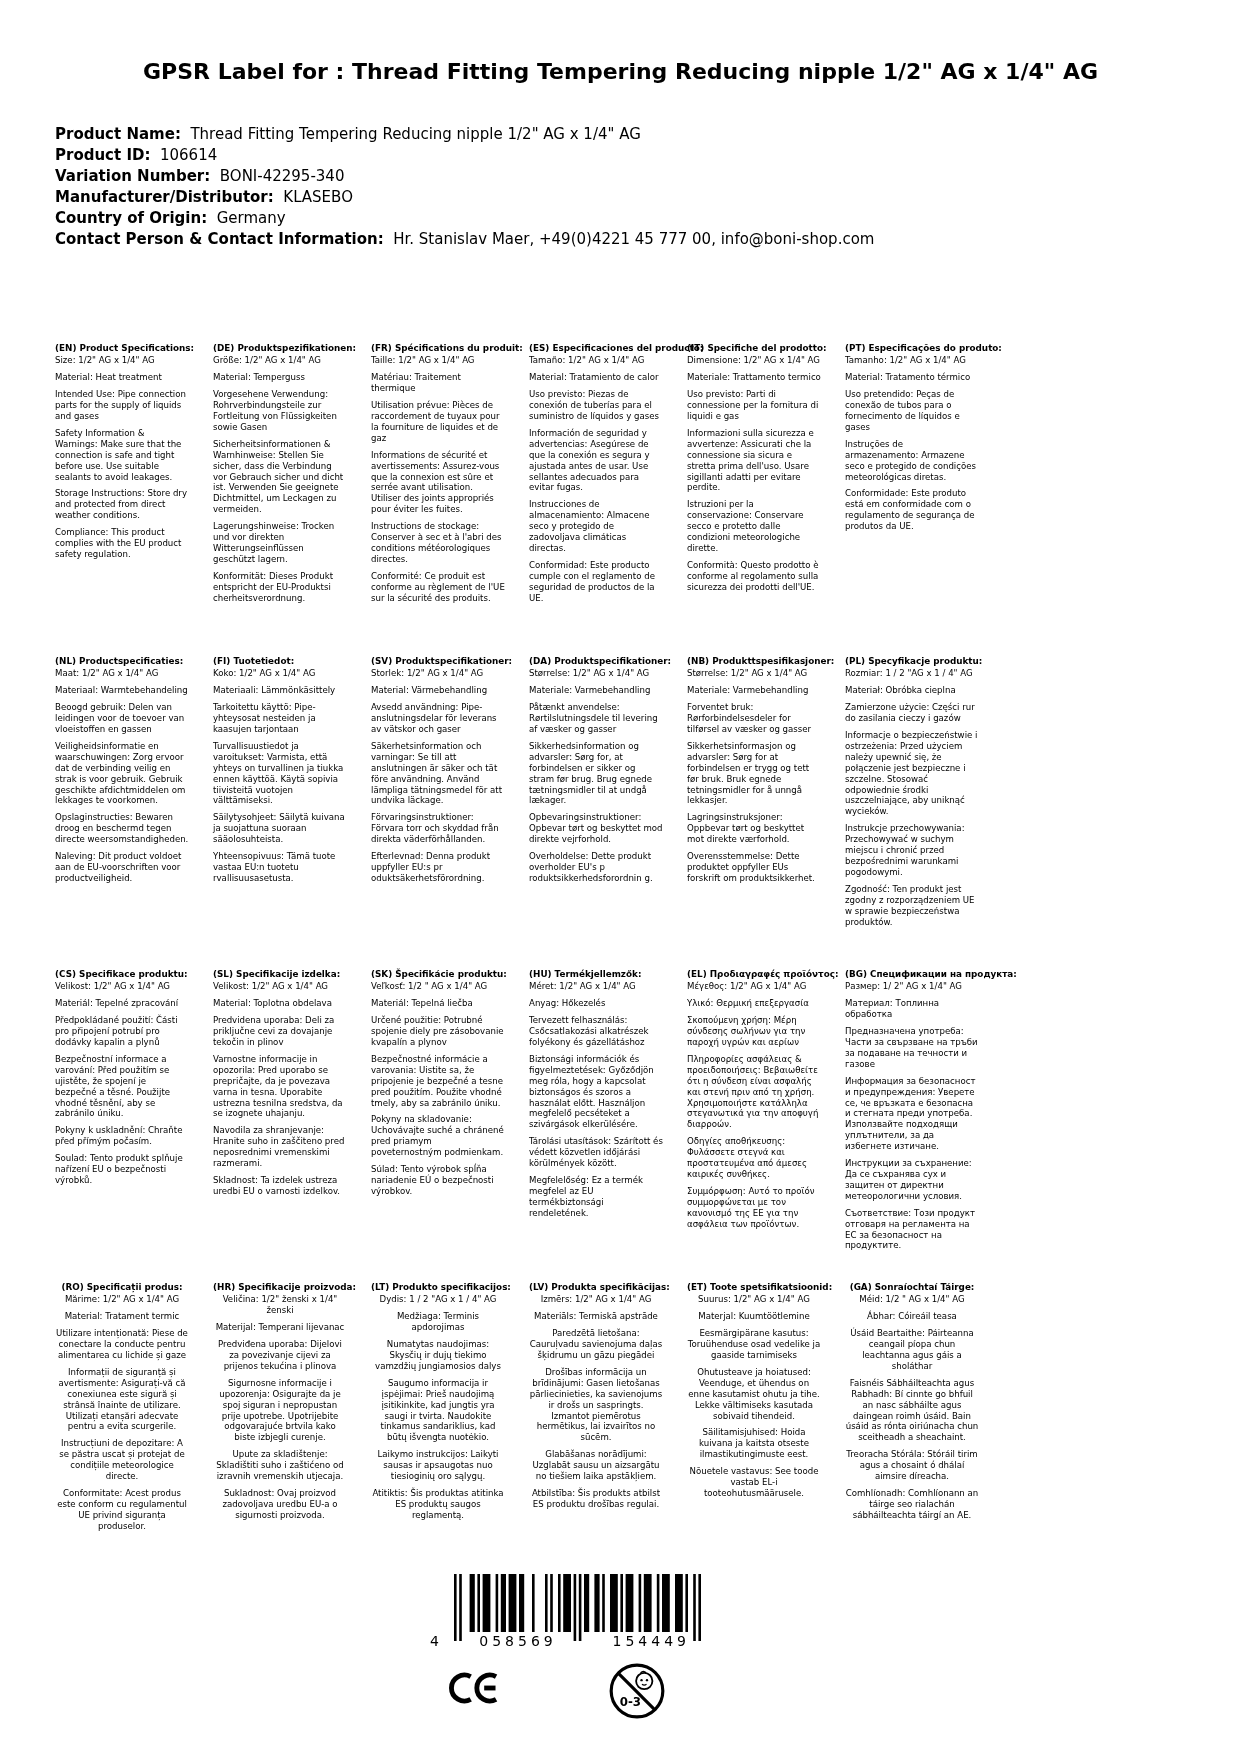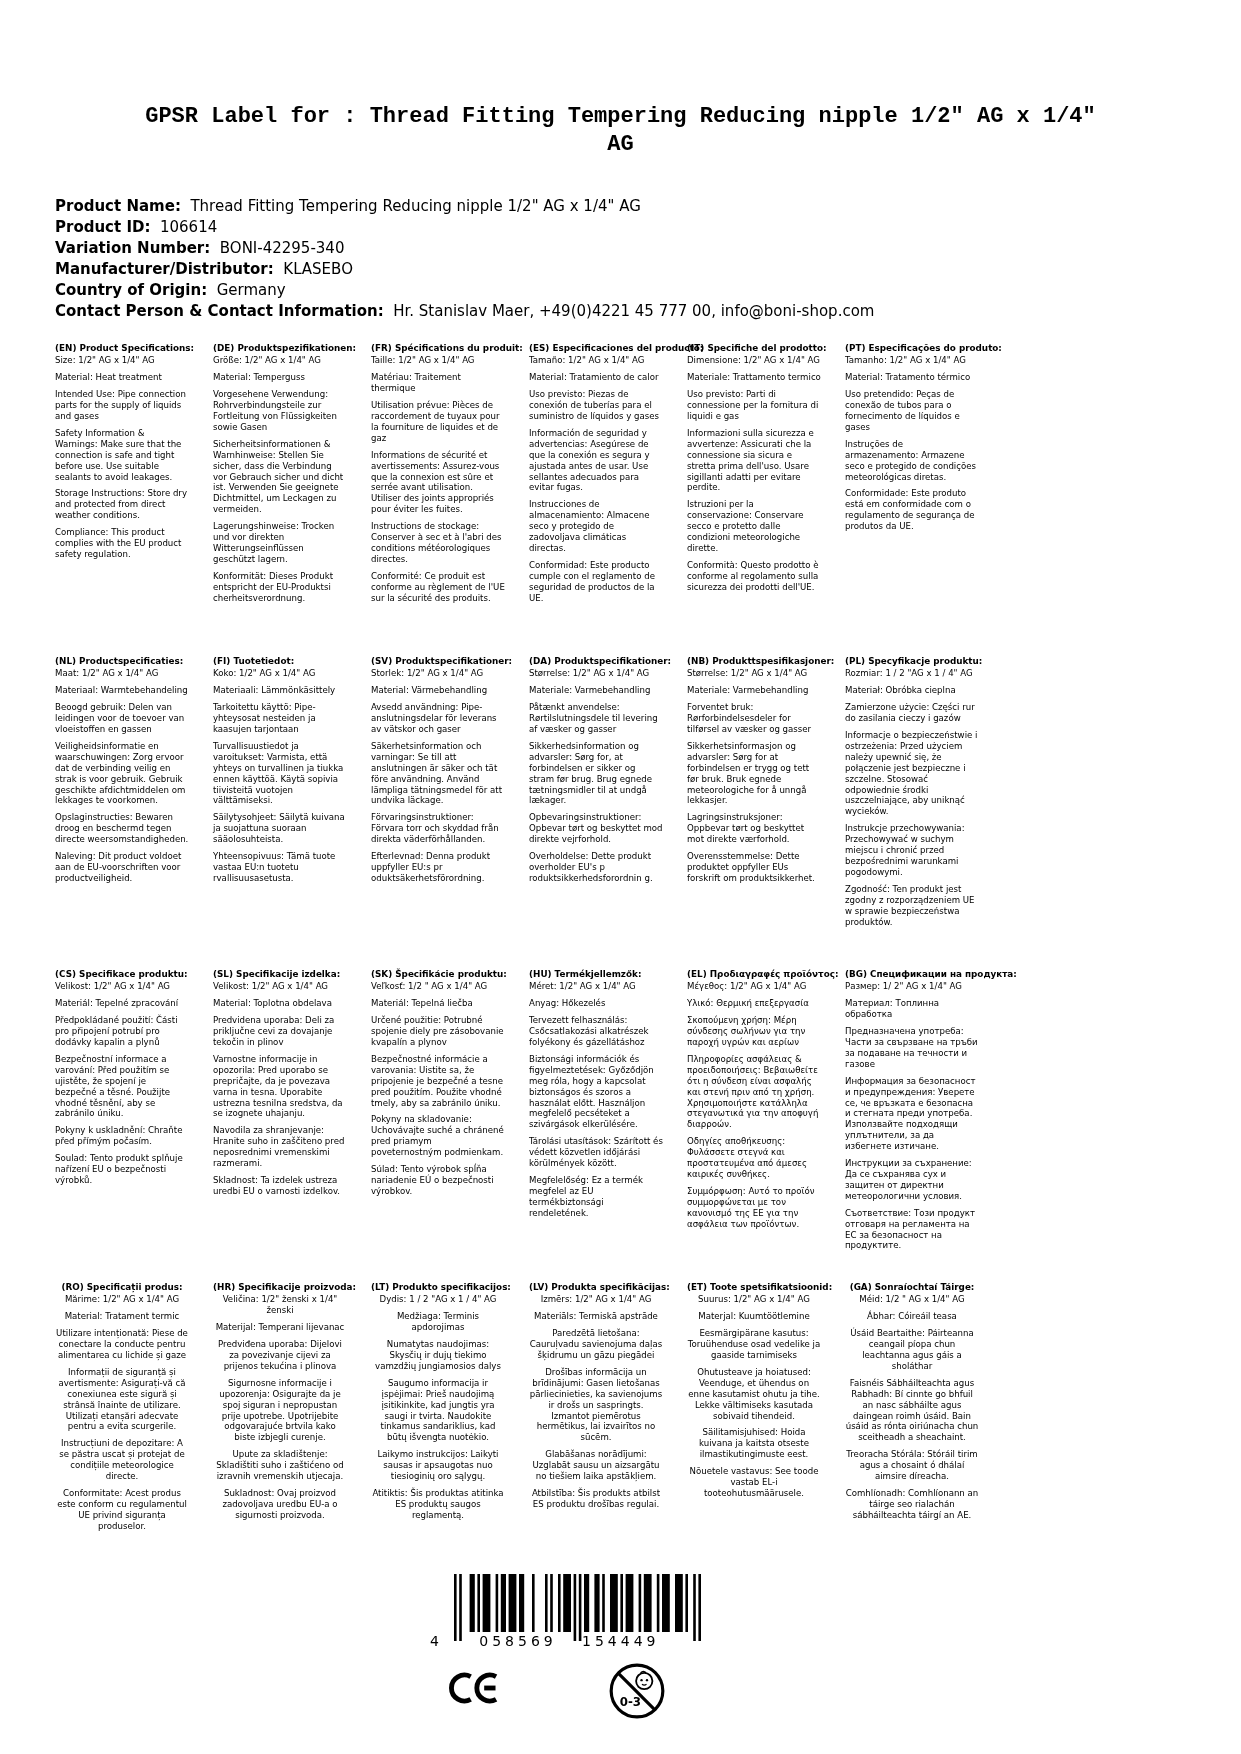--- a/index.html
+++ b/index.html
@@ -4,24 +4,23 @@
 <style>
   * { box-sizing: border-box; }
   html,body { margin:0; padding:0; }
   body {
     width:1241px; height:1754px; position:relative;
     background:#ffffff; color:#000000;
     font-family:"DejaVu Sans","Liberation Sans",sans-serif;
     overflow:hidden;
   }
   .title {
-    margin:18px; padding:85px 110px 0 110px;
+    margin:0; padding:58px 110px 0 110px;
     font-size:22px; line-height:1.25; font-weight:bold;
     text-align:center;
-    font-family:Liberation Mono, monospace;
   }
   .product-info { margin:38px 0 0 55px; font-size:15px; line-height:21px; }
   .pi-row { white-space:nowrap; }
   .pi-label { font-weight:bold; }
   .pi-value { font-weight:normal; }
   .spec-grid { position:absolute; top:343px; left:55px; width:1040px; }
   .spec-row {
     display:grid; grid-template-columns:repeat(6,134px);
     column-gap:24px; align-items:start; min-height:313px;
   }
@@ -36,21 +35,21 @@
   .footer { position:absolute; top:1572px; left:428px; width:310px; height:180px; }
   .barcode { position:relative; width:300px; height:80px; }
   #barcode-svg { position:absolute; top:0; left:0; }
   #barcode-svg rect { fill:#000; }
   .bc-digit {
     position:absolute; top:61px; font-size:14px; line-height:16px;
     font-family:"DejaVu Sans","Liberation Sans",sans-serif; color:#000;
   }
   .bc-d0 { left:2px; }
   .bc-d1 { left:40px; width:100px; text-align:center; letter-spacing:4px; }
-  .bc-d2 { left:154px; width:100px; text-align:left; letter-spacing:4px; }
+  .bc-d2 { left:162px; width:100px; text-align:right; letter-spacing:4px; }
   .marks { position:absolute; top:90px; left:0; width:300px; height:70px; }
   .ce-mark { position:absolute; left:20px; top:4px; }
   .age-mark { position:absolute; left:180px; top:0; }
 </style>
 </head>
 <body>
 
 <div class="page">
 
   <h1 class="title">GPSR Label for : Thread Fitting Tempering Reducing nipple 1/2" AG x 1/4" AG</h1>
@@ -155,21 +154,21 @@
           <p class="spec-par">Påtænkt anvendelse: Rørtilslutningsdele til levering af væsker og gasser</p>
           <p class="spec-par">Sikkerhedsinformation og advarsler: Sørg for, at forbindelsen er sikker og stram før brug. Brug egnede tætningsmidler til at undgå lækager.</p>
           <p class="spec-par">Opbevaringsinstruktioner: Opbevar tørt og beskyttet mod direkte vejrforhold.</p>
           <p class="spec-par">Overholdelse: Dette produkt overholder EU's p roduktsikkerhedsforordnin g.</p>
         </div>
         <div class="spec-block">
           <div class="spec-header">(NB) Produkttspesifikasjoner:</div>
           <p class="spec-par">Størrelse: 1/2" AG x 1/4" AG</p>
           <p class="spec-par">Materiale: Varmebehandling</p>
           <p class="spec-par">Forventet bruk: Rørforbindelsesdeler for tilførsel av væsker og gasser</p>
-          <p class="spec-par">Sikkerhetsinformasjon og advarsler: Sørg for at forbindelsen er trygg og tett før bruk. Bruk egnede meteorologiche for å unngå lekkasjer.</p>
+          <p class="spec-par">Sikkerhetsinformasjon og advarsler: Sørg for at forbindelsen er trygg og tett før bruk. Bruk egnede tetningsmidler for å unngå lekkasjer.</p>
           <p class="spec-par">Lagringsinstruksjoner: Oppbevar tørt og beskyttet mot direkte værforhold.</p>
           <p class="spec-par">Overensstemmelse: Dette produktet oppfyller EUs forskrift om produktsikkerhet.</p>
         </div>
         <div class="spec-block">
           <div class="spec-header">(PL) Specyfikacje produktu:</div>
           <p class="spec-par">Rozmiar: 1 / 2 "AG x 1 / 4" AG</p>
           <p class="spec-par">Materiał: Obróbka cieplna</p>
           <p class="spec-par">Zamierzone użycie: Części rur do zasilania cieczy i gazów</p>
           <p class="spec-par">Informacje o bezpieczeństwie i ostrzeżenia: Przed użyciem należy upewnić się, że połączenie jest bezpieczne i szczelne. Stosować odpowiednie środki uszczelniające, aby uniknąć wycieków.</p>
           <p class="spec-par">Instrukcje przechowywania: Przechowywać w suchym miejscu i chronić przed bezpośrednimi warunkami pogodowymi.</p>

